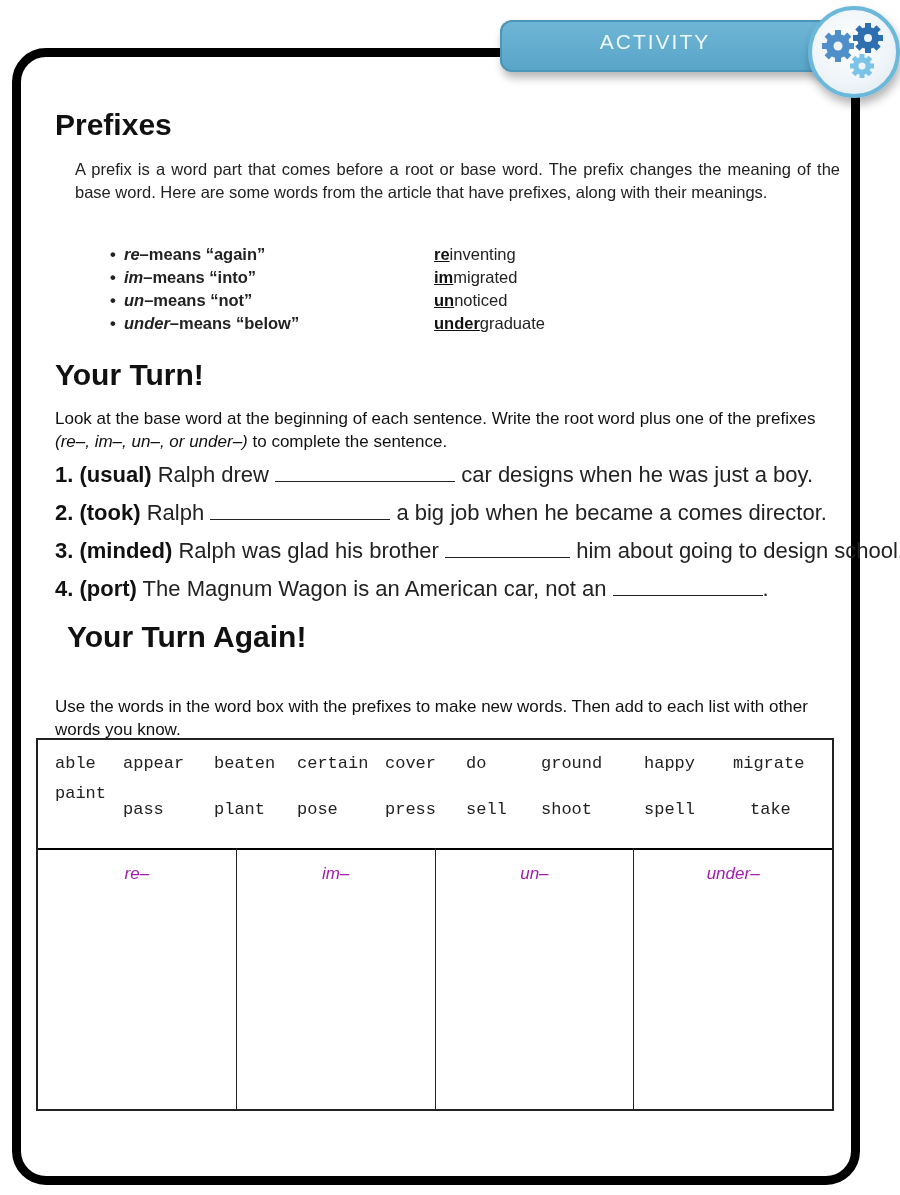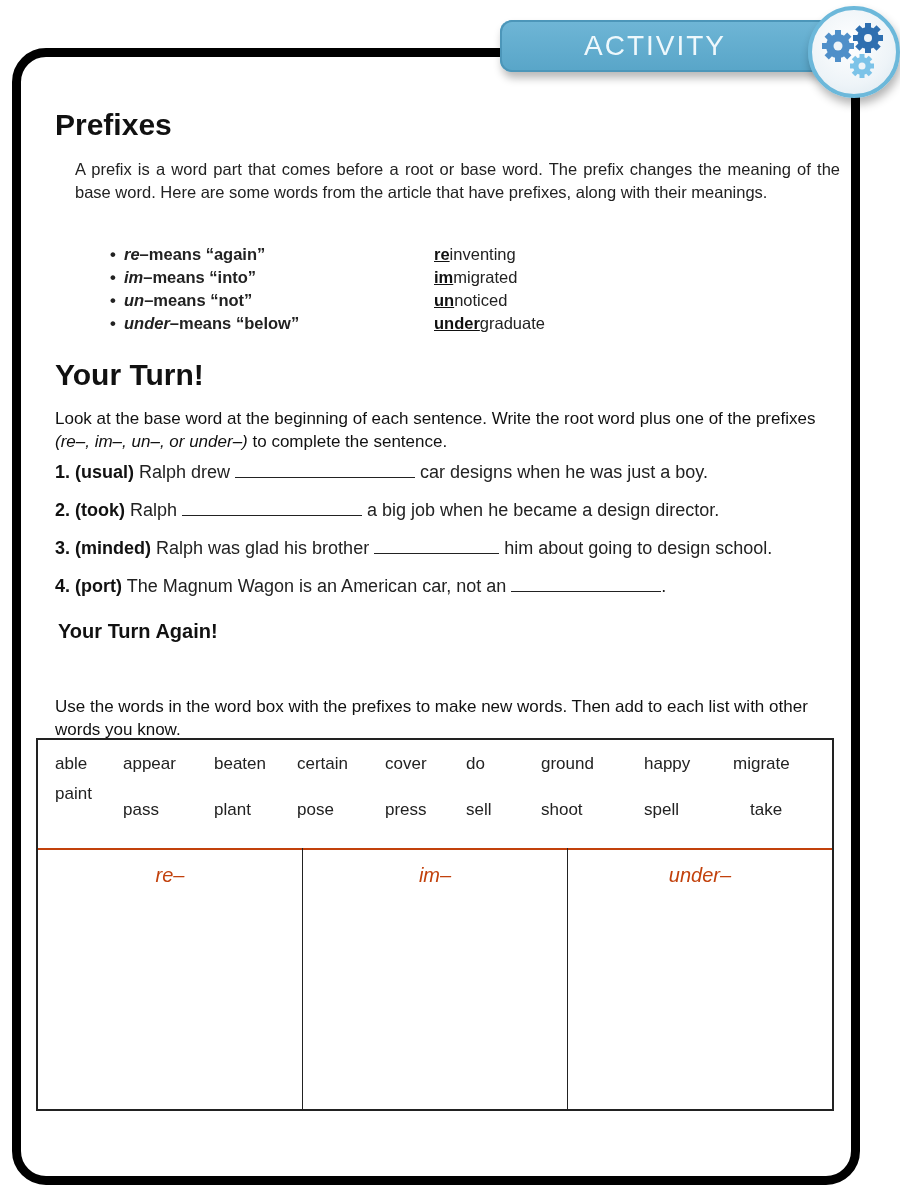--- a/index.html
+++ b/index.html
@@ -9,57 +9,57 @@
   
   .frame-shadow { position:absolute; left:12px; top:48px; width:848px; height:1137px;
                   border-left:9px solid #000; border-bottom:9px solid #000; border-right:9px solid #000;
                   border-top:9px solid #000; border-radius:34px; box-sizing:border-box; }
 
   
   .banner { position:absolute; left:500px; top:20px; width:340px; height:52px;
             background:linear-gradient(#6fb6d6, #58a5c8); border-radius:12px;
             box-shadow: 2px 6px 8px rgba(0,0,0,0.28), inset 0 0 0 2px #4c96b9; }
   .banner-label { position:absolute; left:0; right:30px; top:10px; text-align:center;
-                  color:#eef8fc; font-size:28px; letter-spacing:2px; font-weight:normal; }
+                  color:#eef8fc; font-size:21px; letter-spacing:2px; font-weight:normal; }
   .gear-badge { position:absolute; left:808px; top:6px; width:84px; height:84px; border-radius:50%;
                 background:radial-gradient(circle at 45% 40%, #ffffff 0%, #eef4f8 60%, #d9e6ee 100%);
                 border:4px solid #6cb8da; box-shadow: 2px 6px 10px rgba(0,0,0,0.3); }
   .gear-badge svg { position:absolute; left:0; top:0; }
 
   h1, h2 { margin:0; font-weight:bold; color:#111; }
   .h-prefixes { position:absolute; left:55px; top:108px; font-size:30px; }
   .intro { position:absolute; left:55px; top:158px; width:765px; font-size:16.5px; line-height:22.5px;
            text-align:justify; color:#222;margin-left:20px; }
 
   .meanings { position:absolute; left:110px; top:243px; font-size:16.5px; line-height:23px; color:#222; }
   .meanings .row { height:23px;font-weight:bold; }
   .meanings .bullet { display:inline-block; width:14px; }
   .examples { position:absolute; left:434px; top:243px; font-size:16.5px; line-height:23px; color:#222; }
   .examples .row { height:23px; }
   .examples b { text-decoration:underline; font-weight:bold; color:#111; }
 
   .h-yourturn { position:absolute; left:55px; top:358px; font-size:30px; }
   .instr { position:absolute; left:55px; top:408px; width:770px; font-size:17px; line-height:22.5px;
            color:#111; }
-  .sent { position:absolute; left:55px; font-size:18px; color:#222; white-space:nowrap; }
+  .sent { position:absolute; left:55px; font-size:22px; color:#222; white-space:nowrap; }
   .sent .num { font-weight:bold; color:#111; }
   .blank { display:inline-block; border-bottom:1px solid #222; height:14px; vertical-align:baseline; }
 
-  .h-again { position:absolute; left:58px; top:620px; font-size:20px; }
+  .h-again { position:absolute; left:67px; top:620px; font-size:30px; }
   .instr2 { position:absolute; left:55px; top:672px; width:770px; font-size:17px; line-height:22.5px; color:#111;margin-top:24px; }
 
   .wordbox { position:absolute; left:36px; top:738px; width:798px; height:373px;
              border:2px solid #222; box-sizing:border-box; }
-  .wordbox .words { position:absolute; left:0; top:0; right:0; height:108px; border-bottom:2px solid #c2410c; }
+  .wordbox .words { position:absolute; left:0; top:0; right:0; height:108px; border-bottom:2px solid #000000;font-family:Liberation Mono, monospace; }
   .word { position:absolute; font-size:17px; color:#222; }
   .cols { position:absolute; left:0; right:0; top:108px; bottom:0; display:flex; }
   .col { flex:1; border-right:1px solid #222; position:relative; }
   .col:last-child { border-right:none; }
   .col-label { position:absolute; left:0; right:0; top:16px; text-align:center; font-style:italic;
-               font-size:20px; color:#c2410c; }
+               font-size:17px; color:#a21caf; }
 </style>
 </head>
 <body>
 
 <div class="frame-shadow"></div>
 
 <div class="banner">
   <div class="banner-label">ACTIVITY</div>
 </div>
 <div class="gear-badge">
@@ -107,21 +107,21 @@
   <div class="row"><b>under</b><span>graduate</span></div>
 </div>
 
 <h2 class="h-yourturn">Your Turn!</h2>
 <div class="instr"><span>Look at the base word at the beginning of each sentence. Write the root word plus one of the prefixes </span><i>(re–, im–, un–, or under–)</i><span> to complete the sentence.</span></div>
 
 <div class="sent" style="top:462px;">
   <span class="num">1. (usual)</span><span> Ralph drew </span><span class="blank" style="width:180px;"></span><span> car designs when he was just a boy.</span>
 </div>
 <div class="sent" style="top:500px;">
-  <span class="num">2. (took)</span><span> Ralph </span><span class="blank" style="width:180px;"></span><span> a big job when he became a design director.</span>
+  <span class="num">2. (took)</span><span> Ralph </span><span class="blank" style="width:180px;"></span><span> a big job when he became a comes director.</span>
 </div>
 <div class="sent" style="top:538px;">
   <span class="num">3. (minded)</span><span> Ralph was glad his brother </span><span class="blank" style="width:125px;"></span><span> him about going to design school.</span>
 </div>
 <div class="sent" style="top:576px;">
   <span class="num">4. (port)</span><span> The Magnum Wagon is an American car, not an </span><span class="blank" style="width:150px;"></span><span>.</span>
 </div>
 
 <h2 class="h-again">Your Turn Again!</h2>
 <div class="instr2">Use the words in the word box with the prefixes to make new words. Then add to each list with other words you know.</div>
@@ -149,16 +149,19 @@
     <span class="word" style="left:695px;top:60px;margin-left:17px;">take</span>
   </div>
   <div class="cols">
     <div class="col">
         <div class="col-label">re–</div>
       </div>
     <div class="col">
         <div class="col-label">im–</div>
       </div>
     <div class="col">
+        <div class="col-label">un–</div>
+      </div>
+    <div class="col">
         <div class="col-label">under–</div>
       </div>
   </div>
 </div>
 
 </body></html>

